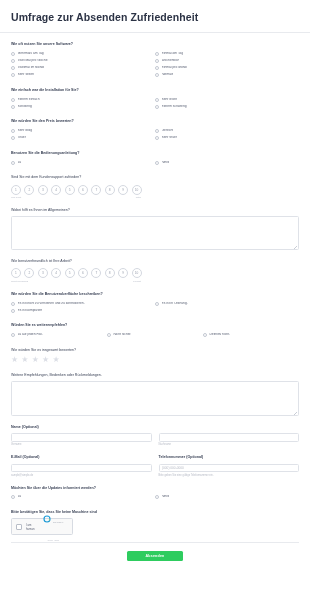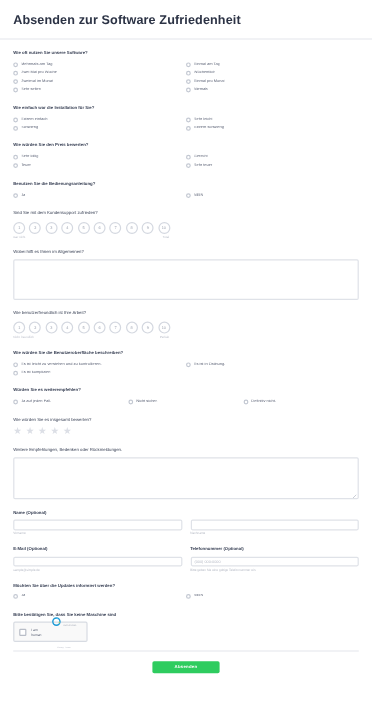--- a/index.html
+++ b/index.html
@@ -154,21 +154,21 @@
     font-weight: 700;
     display: flex; align-items: center; justify-content: center;
     letter-spacing: 0.2px;
   }
 </style>
 </head>
 <body>
 
 <div class="form-card">
 
-  <div class="form-title">Absenden zur Software Zufriedenheit</div>
+  <div class="form-title">Umfrage zur Absenden Zufriedenheit</div>
   <div class="title-rule"></div>
 
   <div class="body-pad">
 
     <div class="q-block">
       <div class="q-label">Wie oft nutzen Sie unsere Software?</div>
       <div class="opt-grid-2">
         <div class="opt">
           <span class="radio"></span>
           <span class="opt-text">Mehrmals am Tag</span>

